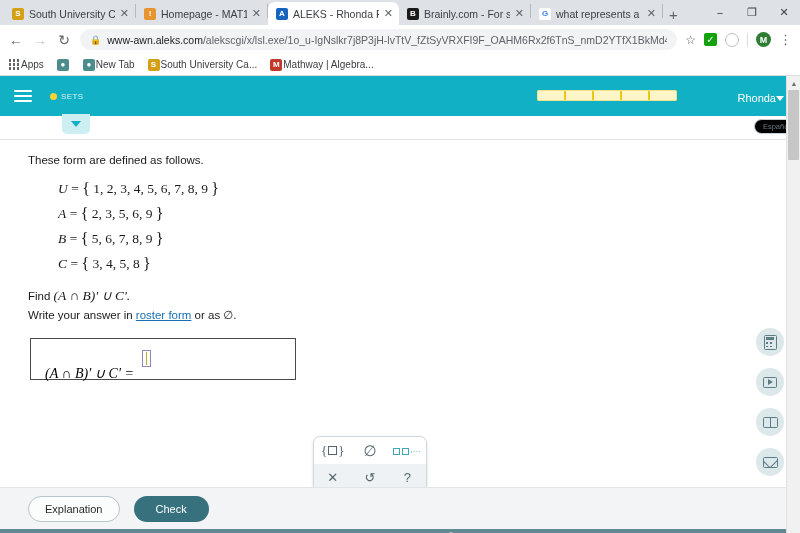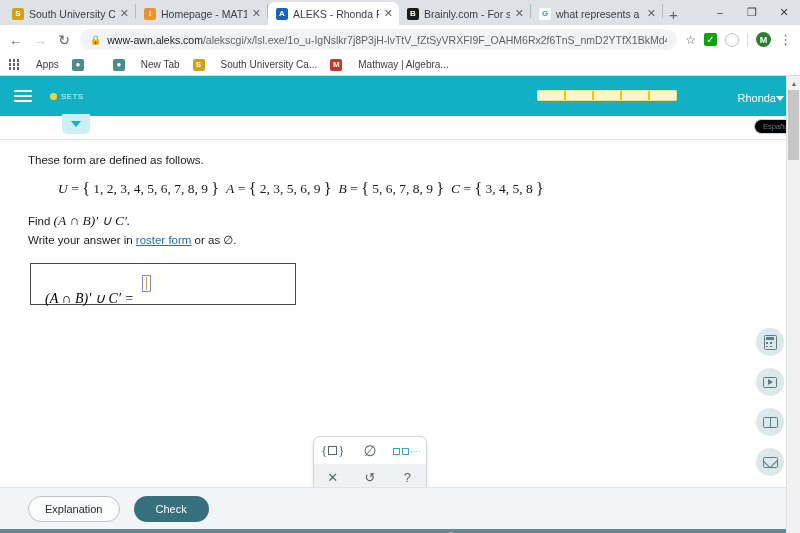--- a/index.html
+++ b/index.html
@@ -67,21 +67,21 @@
   .avatar-m { width: 15px; height: 15px; border-radius: 50%; background: #2e7d32;
               color: #fff; font-size: 9px; display: flex; align-items: center;
               justify-content: center; font-weight: bold; }
   .vsep { width: 1px; height: 14px; background: #dadce0; }
   .kebab { font-size: 13px; color: #5f6368; letter-spacing: 0; line-height: 1; }
 
   .bookmarks {
     height: 22px; background: #fff; display: flex; align-items: center;
     padding: 0 8px; gap: 13px; border-bottom: 1px solid #dadce0;
   }
-  .bm { display: flex; align-items: center; gap: 16px; font-size: 10px; color: #3c4043; }
+  .bm { display: flex; align-items: center; gap: 1px; font-size: 10px; color: #3c4043; }
   .bm .bmicon { width: 12px; height: 12px; flex-shrink: 0; border-radius: 2px;
                 display: flex; align-items: center; justify-content: center;
                 font-size: 8px; font-weight: bold; color: #fff; line-height: 1; }
   .appsgrid { display: grid; grid-template-columns: repeat(3, 2.6px);
               grid-gap: 1.6px; }
   .appsgrid i { width: 2.6px; height: 2.6px; background: #5f6368; display: block; }
 
   
   .viewport { position: relative; height: 465px; background: #fff; overflow: hidden; }
 
@@ -124,21 +124,21 @@
     position: absolute; right: 1px; top: 3px; font-size: 7.5px; color: #6b7b80;
     border: 1px solid #c6d3d6; border-radius: 9px; padding: 2px 8px; background: #000000;
   }
 
   
   .content { position: relative; padding: 12px 0 0 28px; height: 352px; background: #fff; }
   .prose { font-size: 11.5px; color: #1a1a1a; line-height: 1.55; }
   .prose a { color: #1a6fb5; text-decoration: underline; }
   .mi { font-family: "Liberation Serif", serif; font-style: italic; font-size: 13px; }
   .mn { font-family: "Liberation Serif", serif; font-size: 13px; font-style: normal; }
-  .setlines { margin: 10px 0 0 30px; display: flex; flex-direction: row; gap: 7px; }
+  .setlines { margin: 10px 0 0 30px; display: flex; flex-direction: column; gap: 7px; }
   .setline { font-family: "Liberation Serif", serif; font-size: 13.5px; color: #1a1a1a;
              white-space: nowrap; }
   .setline .var { font-style: italic; }
   .brace { font-size: 16px; vertical-align: -1px; }
   .findline { margin-top: 13px; }
   .writeline { margin-top: 0; }
 
   .answer-box {
     margin: 13px 0 0 2px; width: 266px; height: 42px; border: 1.5px solid #4a4a4a;
     background: #fff; display: flex; align-items: center; padding-left: 14px;

